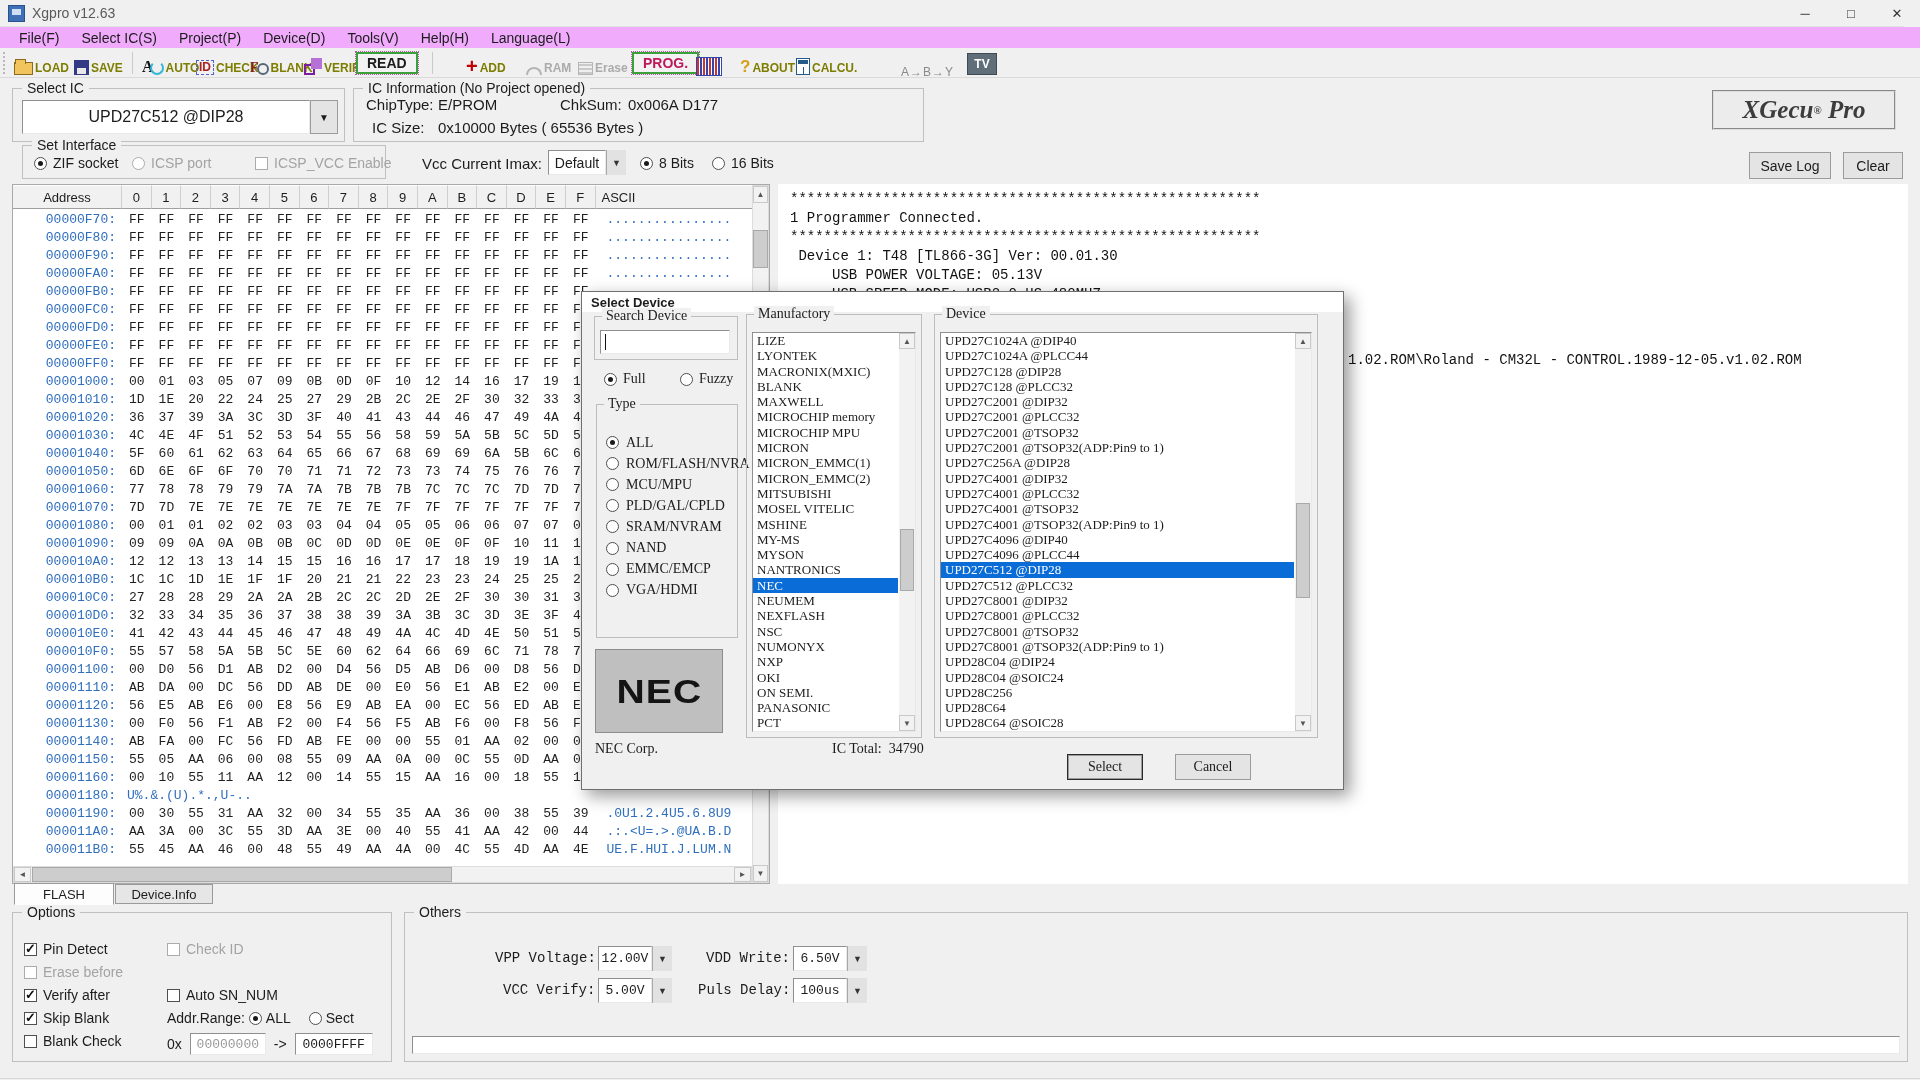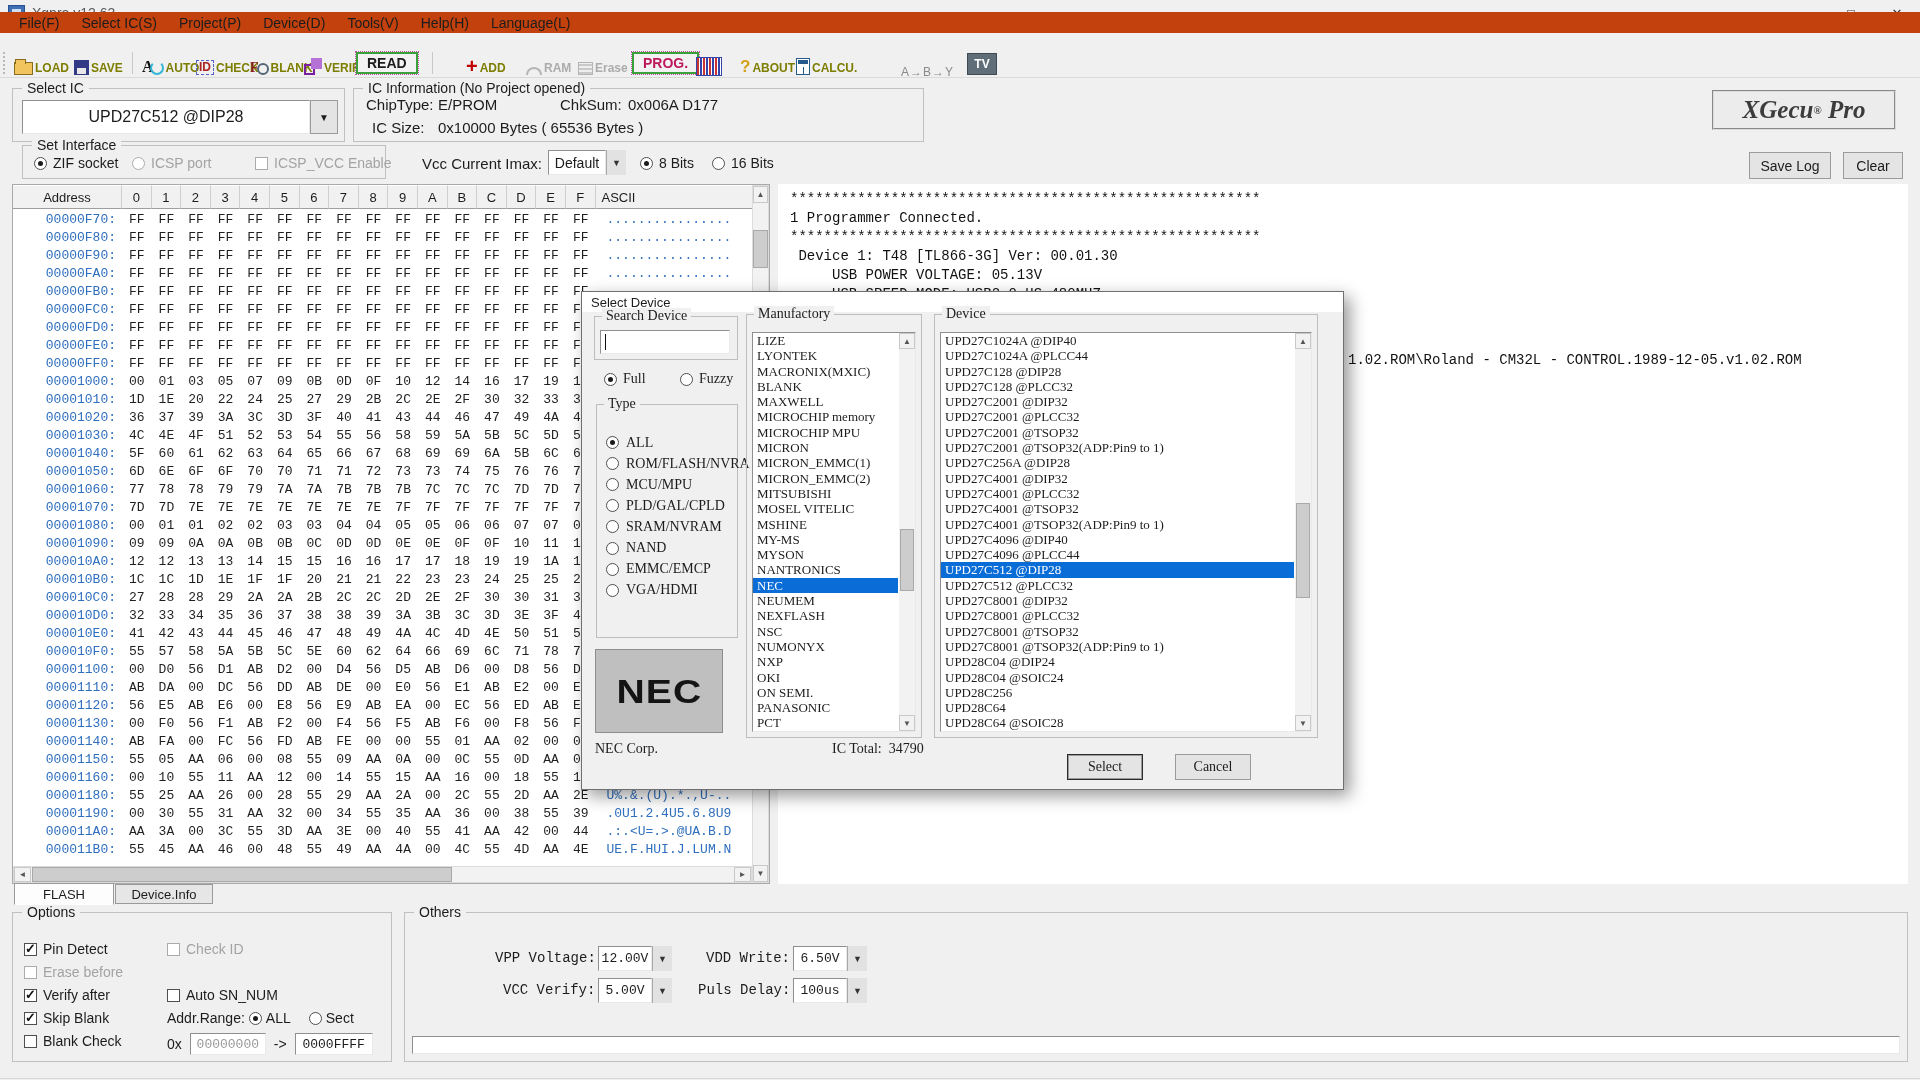--- a/index.html
+++ b/index.html
@@ -6,21 +6,21 @@
   html,body { width:1920px; height:1080px; overflow:hidden; }
   body { font-family:"Liberation Sans", sans-serif; background:#f0f0f0; color:#1c1c1c; position:relative; }
   .abs { position:absolute; }
   
   #titlebar { left:0; top:0; width:1904px; height:27px; background:#f0f0f0; border-bottom:1px solid #e3e3e3; }
   #appicon { left:8px; top:5px; width:17px; height:17px; background:#3f6fb5; border:1px solid #27518f; }
   #appicon::after{ content:""; position:absolute; left:3px; top:3px; right:3px; bottom:6px; background:#cfe0f5; }
   #apptitle { left:32px; top:5px; font-size:14px; color:#5a5a5a; }
   .winbtn { top:0; width:46px; height:27px; display:flex; align-items:center; justify-content:center; font-size:13px; color:#333; }
   
-  #menubar { left:0; top:12px; width:1920px; height:21px; background:#c2410c; display:flex; align-items:center; padding-left:8px; }
+  #menubar { left:0; top:27px; width:1920px; height:21px; background:#f0abfc; display:flex; align-items:center; padding-left:8px; }
   .mi { padding:0 11px; font-size:14px; color:#1c1c1c; }
   
   #toolbar { left:0; top:48px; width:1920px; height:30px; background:#f0f0f0; border-bottom:1px solid #dadada; }
   .grip { left:3px; top:4px; width:3px; height:22px; border-left:2px dotted #b9b9b9; }
   .tbitem { position:absolute; top:3px; height:24px; display:flex; align-items:flex-end; gap:2px; }
   .tblbl { font-size:12px; font-weight:bold; color:#7d7d00; line-height:13px; }
   .tblbl.dis { color:#ababab; }
   .tbsep { position:absolute; top:4px; width:1px; height:22px; background:#c9c9c9; }
   .folder { width:19px; height:13px; background:#f2c45d; border:1px solid #8a6d1a; position:relative; }
   .folder::before { content:""; position:absolute; left:0; top:-4px; width:9px; height:4px; background:#f2c45d; border:1px solid #8a6d1a; border-bottom:none; }
@@ -75,21 +75,21 @@
   
   .tab { position:absolute; top:884px; height:20px; display:flex; align-items:center; justify-content:center; font-size:13px; border:1px solid #9a9a9a; }
   .tab.active { background:#fdfdfd; border-bottom-color:#fdfdfd; height:22px; top:883px; z-index:2; }
   .tab.idle { background:#e6e6e6; }
   
   #logpanel { left:778px; top:184px; width:1130px; height:700px; background:#fff; overflow:hidden; }
   .logline { height:19px; line-height:19px; font-family:"Liberation Mono",monospace; font-size:14px; white-space:pre; color:#111; }
   #logpath { position:absolute; left:570px; top:168px; font-family:"Liberation Mono",monospace; font-size:14px; white-space:pre; color:#111; }
   
   #dialog { left:581px; top:291px; width:763px; height:499px; background:#f0f0f0; border:1px solid #6f6f6f; box-shadow:6px 6px 16px rgba(0,0,0,0.4); z-index:50; }
-  #dlgtitle { position:absolute; left:0; top:0; width:100%; height:20px; background:#ffffff; display:flex; align-items:center; padding-left:9px; font-size:13px; }
+  #dlgtitle { position:absolute; left:0; top:0; width:100%; height:20px; background:#ffffff; display:flex; align-items:center; padding-left:9px; font-size:13px;font-weight:bold; }
   .dgrp { position:absolute; border:1px solid #bdbdbd; }
   .dgrplbl { position:absolute; top:-9px; left:7px; background:#f0f0f0; padding:0 4px; font-size:14px; font-family:"Liberation Serif",serif; }
   .serif { font-family:Liberation Serif, serif; }
   .dlist { position:absolute; background:#fff; border:1px solid; border-color:#8f8f8f #e9e9e9 #e9e9e9 #8f8f8f; overflow:hidden; }
   .li { height:15.3px; line-height:15.3px; font-size:13px; font-family:"Liberation Serif",serif; padding-left:4px; white-space:nowrap; }
   .li.selected { background:#0a6cd6; color:#fff; }
   .trow { display:flex; align-items:center; gap:7px; height:21.1px; font-size:14px; font-family:"Liberation Serif",serif; }
   #necbox { position:absolute; background:#bfbfbf; border:1px solid #8d8d8d; display:flex; align-items:center; justify-content:center; }
   #neclogo { font-weight:bold; font-size:34px; letter-spacing:1px; color:#141414; transform:scaleX(1.15); }
   
@@ -449,21 +449,20 @@
     <span class="hb"><i>55</i><i>05</i><i>AA</i><i>06</i><i>00</i><i>08</i><i>55</i><i>09</i><i>AA</i><i>0A</i><i>00</i><i>0C</i><i>55</i><i>0D</i><i>AA</i><i>0E</i></span>
     <span class="ht">U.....U.....U...</span>
   </div>
       <div class="hexrow">
     <span class="ha">00001160:</span>
     <span class="hb"><i>00</i><i>10</i><i>55</i><i>11</i><i>AA</i><i>12</i><i>00</i><i>14</i><i>55</i><i>15</i><i>AA</i><i>16</i><i>00</i><i>18</i><i>55</i><i>19</i></span>
     <span class="ht">..U.....U.....U.</span>
   </div>
       <div class="hexrow">
     <span class="ha">00001180:</span>
-    <span class="hb"><i>55</i><i>25</i><i>AA</i><i>26</i><i>00</i><i>28</i><i>55</i><i>29</i><i>AA</i><i>2A</i><i>00</i><i>2C</i><i>55</i><i>2D</i><i>AA</i><i>2E</i></span>
     <span class="ht">U%.&amp;.(U).*.,U-..</span>
   </div>
       <div class="hexrow">
     <span class="ha">00001190:</span>
     <span class="hb"><i>00</i><i>30</i><i>55</i><i>31</i><i>AA</i><i>32</i><i>00</i><i>34</i><i>55</i><i>35</i><i>AA</i><i>36</i><i>00</i><i>38</i><i>55</i><i>39</i></span>
     <span class="ht">.0U1.2.4U5.6.8U9</span>
   </div>
       <div class="hexrow">
     <span class="ha">000011A0:</span>
     <span class="hb"><i>AA</i><i>3A</i><i>00</i><i>3C</i><i>55</i><i>3D</i><i>AA</i><i>3E</i><i>00</i><i>40</i><i>55</i><i>41</i><i>AA</i><i>42</i><i>00</i><i>44</i></span>

